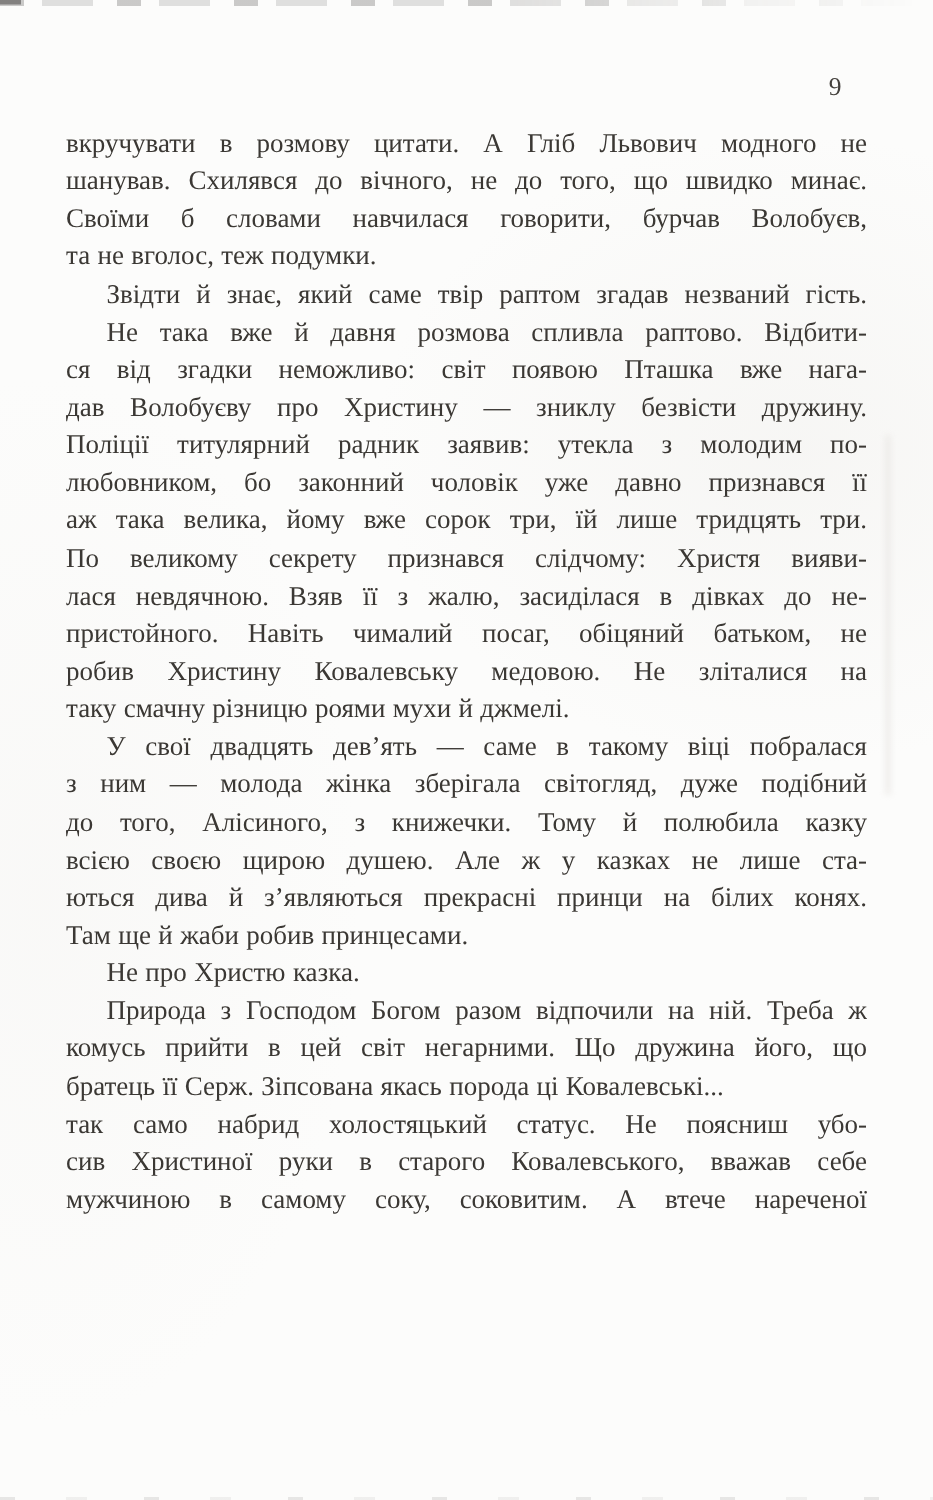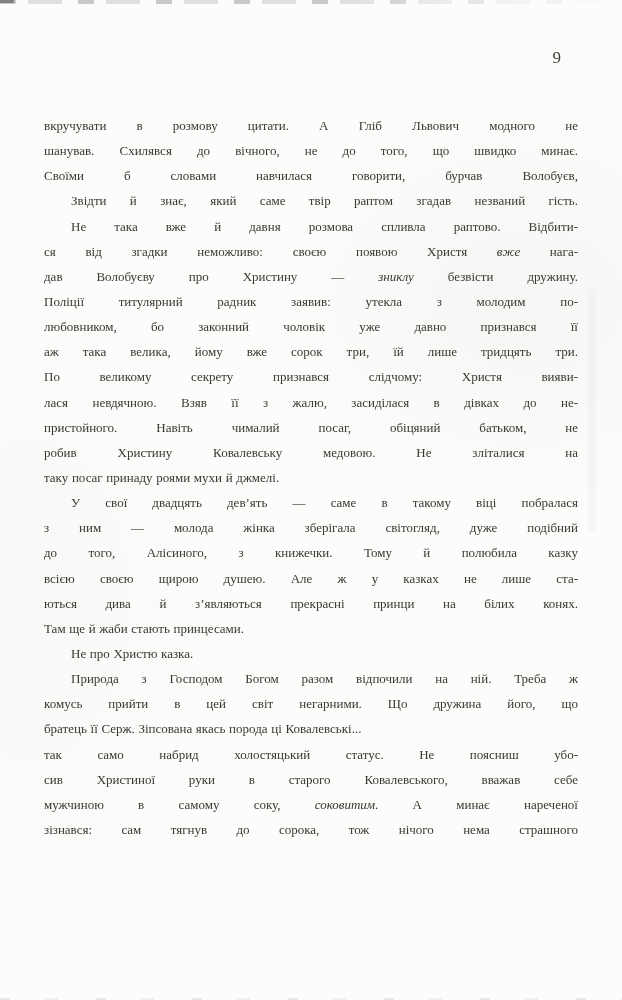--- a/index.html
+++ b/index.html
@@ -72,79 +72,78 @@
     left: 547px;
     width: 20px;
     text-align: center;
     font-size: 17px;
     color: #45423e;
     letter-spacing: 0.5px;
   }
   .text-block {
     position: absolute;
     left: 44px;
-    top: 113px;
+    top: 83px;
     width: 534px;
-    font-size: 13px;
+    font-size: 18px;
     line-height: 25.15px;
     color: #3b3834;
     text-rendering: optimizeLegibility;
   }
   .line {
     height: 25.15px;
     overflow: hidden;
     text-align: justify;
     text-align-last: justify;
     word-spacing: 0.4px;
   }
   .line.last {
     text-align-last: left;
   }
   .line.ind {
     padding-left: 27px;
   }
   .it {
-    font-style: italic;
   }
 </style>
 </head>
 <body>
 
 <div class="page">
   <div class="top-edge"></div>
   <div class="corner-speck"></div>
   <div class="right-smudge"></div>
   <div class="bottom-edge"></div>
 
   <div class="page-number">9</div>
 
   <div class="text-block">
       <div class="line"><span>вкручувати в розмову цитати. А Гліб Львович модного не</span></div>
       <div class="line"><span>шанував. Схилявся до вічного, не до того, що швидко минає.</span></div>
       <div class="line"><span>Своїми б словами навчилася говорити, бурчав Волобуєв,</span></div>
+      <div class="line last"><span>та не вголос, теж подумки.</span></div>
       <div class="line ind"><span>Звідти й знає, який саме твір раптом згадав незваний гість.</span></div>
       <div class="line ind"><span>Не така вже й давня розмова спливла раптово. Відбити-</span></div>
-      <div class="line"><span>ся від згадки неможливо: своєю появою Христя </span><span class="it">вже</span><span> нага-</span></div>
+      <div class="line"><span>ся від згадки неможливо: світ появою Пташка </span><span class="it">вже</span><span> нага-</span></div>
       <div class="line"><span>дав Волобуєву про Христину — </span><span class="it">зниклу</span><span> безвісти дружину.</span></div>
       <div class="line"><span>Поліції титулярний радник заявив: утекла з молодим по-</span></div>
       <div class="line"><span>любовником, бо законний чоловік уже давно признався її</span></div>
       <div class="line"><span>аж така велика, йому вже сорок три, їй лише тридцять три.</span></div>
       <div class="line"><span>По великому секрету признався слідчому: Христя вияви-</span></div>
       <div class="line"><span>лася невдячною. Взяв її з жалю, засиділася в дівках до не-</span></div>
       <div class="line"><span>пристойного. Навіть чималий посаг, обіцяний батьком, не</span></div>
       <div class="line"><span>робив Христину Ковалевську медовою. Не зліталися на</span></div>
-      <div class="line last"><span>таку посаг принаду роями мухи й джмелі.</span></div>
+      <div class="line last"><span>таку смачну різницю роями мухи й джмелі.</span></div>
       <div class="line ind"><span>У свої двадцять дев’ять — саме в такому віці побралася</span></div>
       <div class="line"><span>з ним — молода жінка зберігала світогляд, дуже подібний</span></div>
       <div class="line"><span>до того, Алісиного, з книжечки. Тому й полюбила казку</span></div>
       <div class="line"><span>всією своєю щирою душею. Але ж у казках не лише ста-</span></div>
       <div class="line"><span>ються дива й з’являються прекрасні принци на білих конях.</span></div>
-      <div class="line last"><span>Там ще й жаби стають принцесами.</span></div>
+      <div class="line last"><span>Там ще й жаби робив принцесами.</span></div>
       <div class="line ind last"><span>Не про Христю казка.</span></div>
       <div class="line ind"><span>Природа з Господом Богом разом відпочили на ній. Треба ж</span></div>
       <div class="line"><span>комусь прийти в цей світ негарними. Що дружина його, що</span></div>
       <div class="line last"><span>братець її Серж. Зіпсована якась порода ці Ковалевські...</span></div>
       <div class="line"><span>так само набрид холостяцький статус. Не поясниш убо-</span></div>
       <div class="line"><span>сив Христиної руки в старого Ковалевського, вважав себе</span></div>
-      <div class="line"><span>мужчиною в самому соку, </span><span class="it">соковитим</span><span>. А минає нареченої</span></div>
-      <div class="line"><span>зізнався: сам тягнув до сорока, тож нічого нема страшного</span></div>
+      <div class="line"><span>мужчиною в самому соку, </span><span class="it">соковитим</span><span>. А втече нареченої</span></div>
     </div>
 </div>
 
 </body></html>

